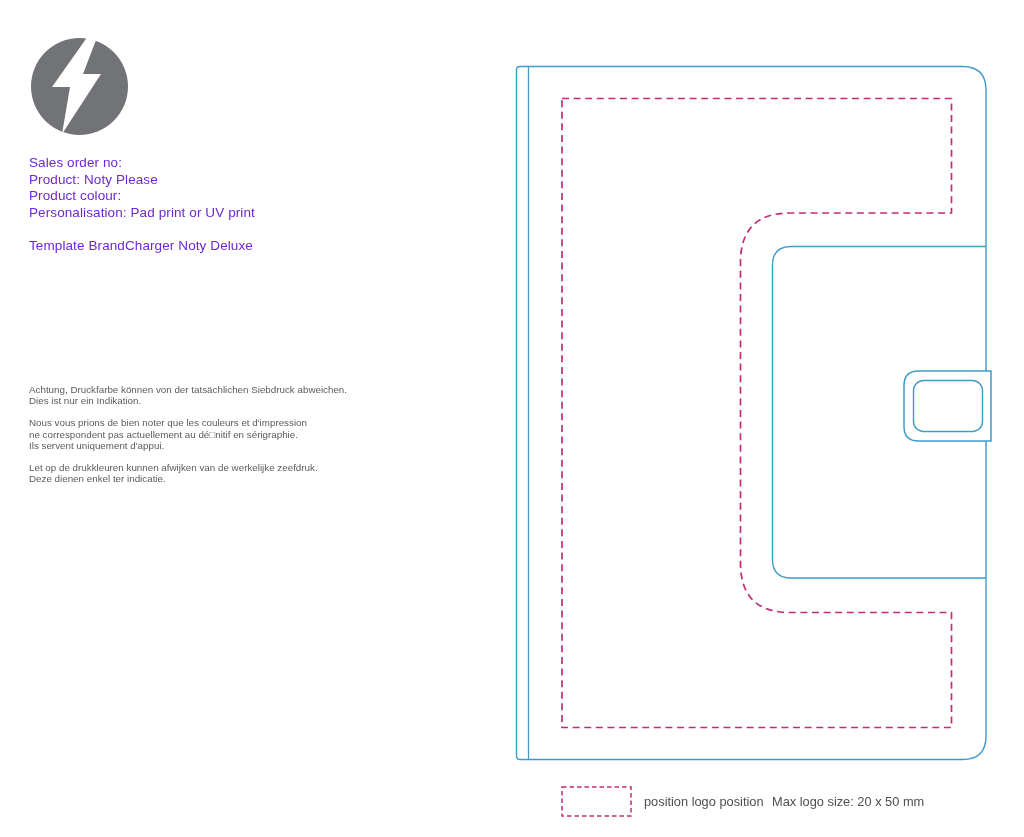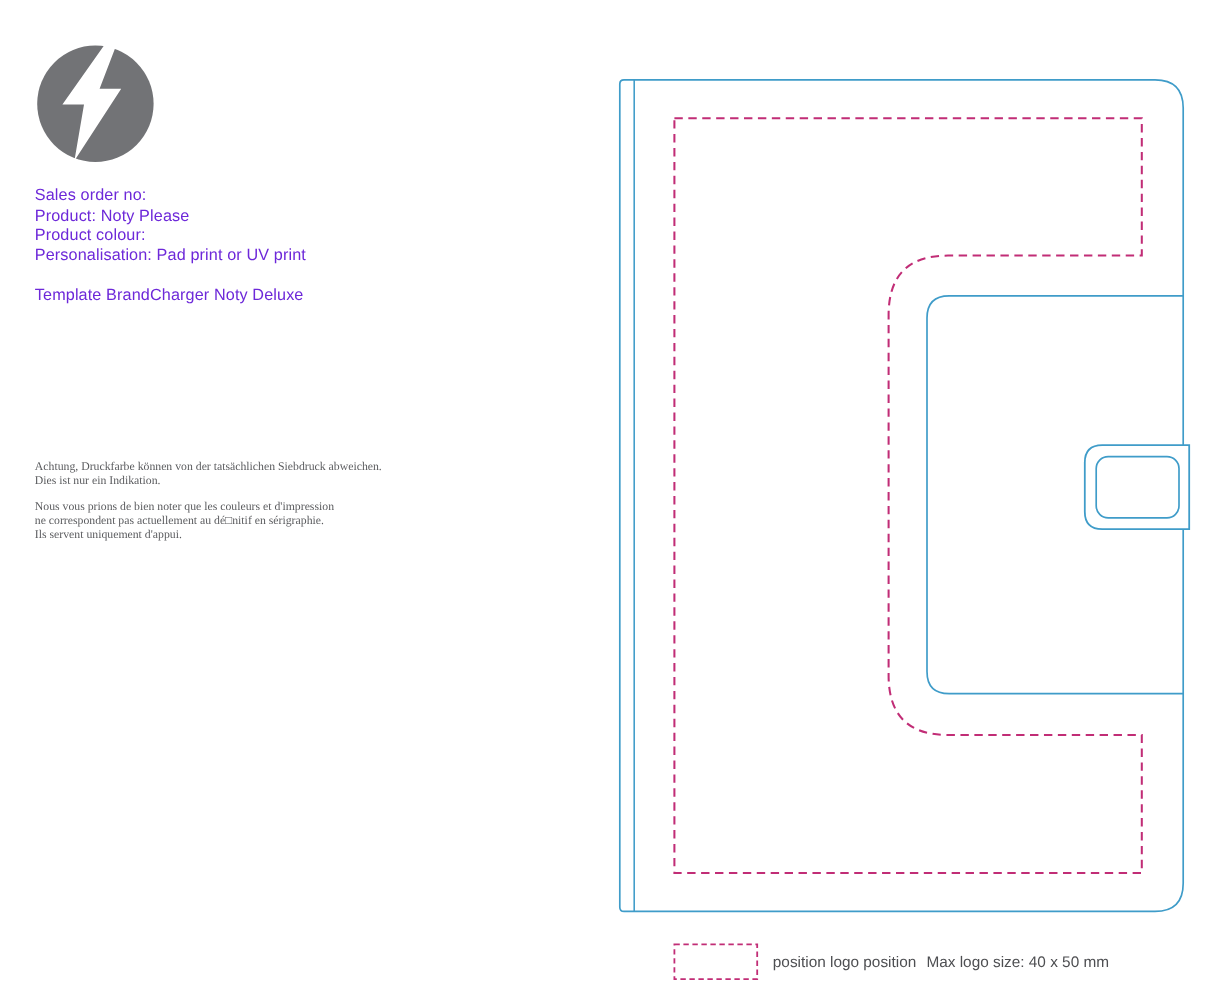--- a/index.html
+++ b/index.html
@@ -24,21 +24,21 @@
     letter-spacing: 0.1px;
   }
   #order-info .gap { height: 16.6px; }
 
   
   #disclaimers {
     left: 29px; top: 384px;
     font-size: 9.8px; line-height: 11.2px;
     color: #5a5b5e;
   }
-  #disclaimers p { margin: 0 0 11px 0; white-space: pre-line; font-family: Liberation Serif, serif; }
+  #disclaimers p { margin: 0 0 11px 0; white-space: pre-line; }
 
   
   #diagram { left: 0; top: 0; width: 1024px; height: 837px; }
   .cyan  { fill: none; stroke-linecap: butt; }
   .fillw { fill: #ffffff; }
   .dashA { fill: none; stroke-dasharray: 7 4.6; stroke-width: 1.7; }
   .dashB { fill: none; stroke-dasharray: 4.5 3; stroke-width: 1.5; }
 
   
   .legend-text {
@@ -66,33 +66,35 @@
   <div class="gap"></div>
   <div>Template BrandCharger Noty Deluxe</div>
 </div>
 
 <div id="disclaimers" class="abs">
   <p>Achtung, Druckfarbe können von der tatsächlichen Siebdruck abweichen.
 Dies ist nur ein Indikation.</p>
   <p>Nous vous prions de bien noter que les couleurs et d'impression
 ne correspondent pas actuellement au dé□nitif en sérigraphie.
 Ils servent uniquement d'appui.</p>
+  <p>Let op de drukkleuren kunnen afwijken van de werkelijke zeefdruk.
+Deze dienen enkel ter indicatie.</p>
 </div>
 
 <svg id="diagram" class="abs" viewBox="0 0 1024 837" aria-hidden="true">
 
   <path class="cyan" stroke="#3f9cc9" stroke-width="1.4" d="M 516.5 70 Q 516.5 66.5 520 66.5 H 962.5 Q 986 66.5 986 90 V 736 Q 986 759.5 962.5 759.5 H 520 Q 516.5 759.5 516.5 756 Z"></path>
 
   <path class="cyan" stroke="#3f9cc9" stroke-width="1.3" d="M 528.5 66.5 V 759.5"></path>
 
   <path class="cyan" stroke="#3f9cc9" stroke-width="1.4" d="M 986 246.5 H 791 Q 772.5 246.5 772.5 265 V 559.5 Q 772.5 578 791 578 H 986"></path>
 
   <path class="cyan fillw" stroke="#3f9cc9" stroke-width="1.5" d="M 991 371 H 918.5 Q 904 371 904 385.5 V 426.5 Q 904 441 918.5 441 H 991 Z"></path>
 
   <rect class="cyan" stroke="#3f9cc9" stroke-width="1.4" x="913.5" y="380.5" width="69" height="51" rx="10"></rect>
 
   <path class="dashA" stroke="#c12d76" d="M 562 98.5 H 951.5 V 213 H 790 Q 740.5 213 740.5 262.5 V 563 Q 740.5 612.5 790 612.5 H 951.5 V 727.5 H 562 Z"></path>
 
   <rect class="dashB" stroke="#c12d76" x="562" y="787" width="69" height="29"></rect>
 </svg>
 
 <div id="legend-label" class="abs legend-text">position logo position</div>
-<div id="legend-max-size" class="abs legend-text">Max logo size: 40 x 50 mm</div>
+<div id="legend-max-size" class="abs legend-text">Max logo size: 20 x 50 mm</div>
 
 </body></html>

